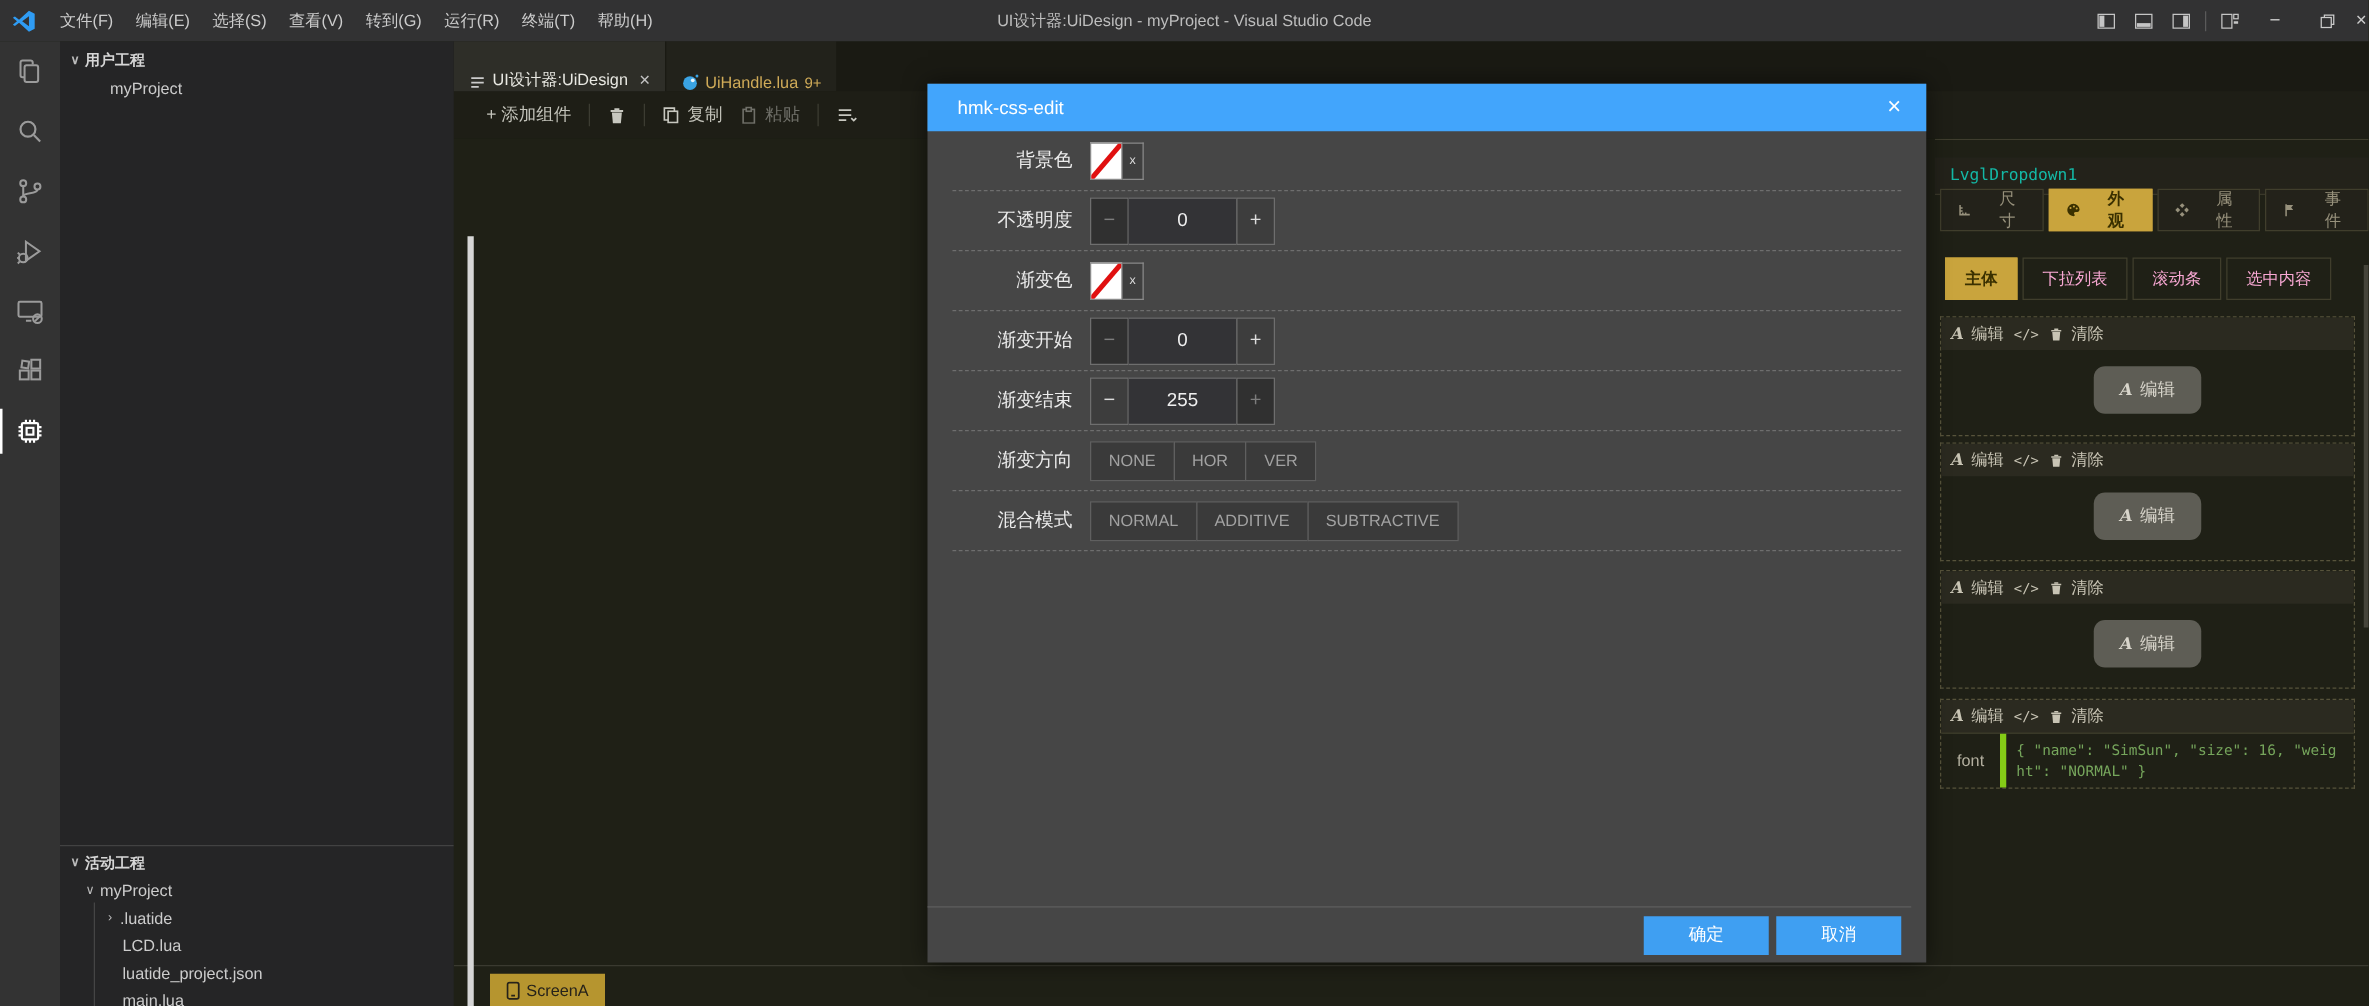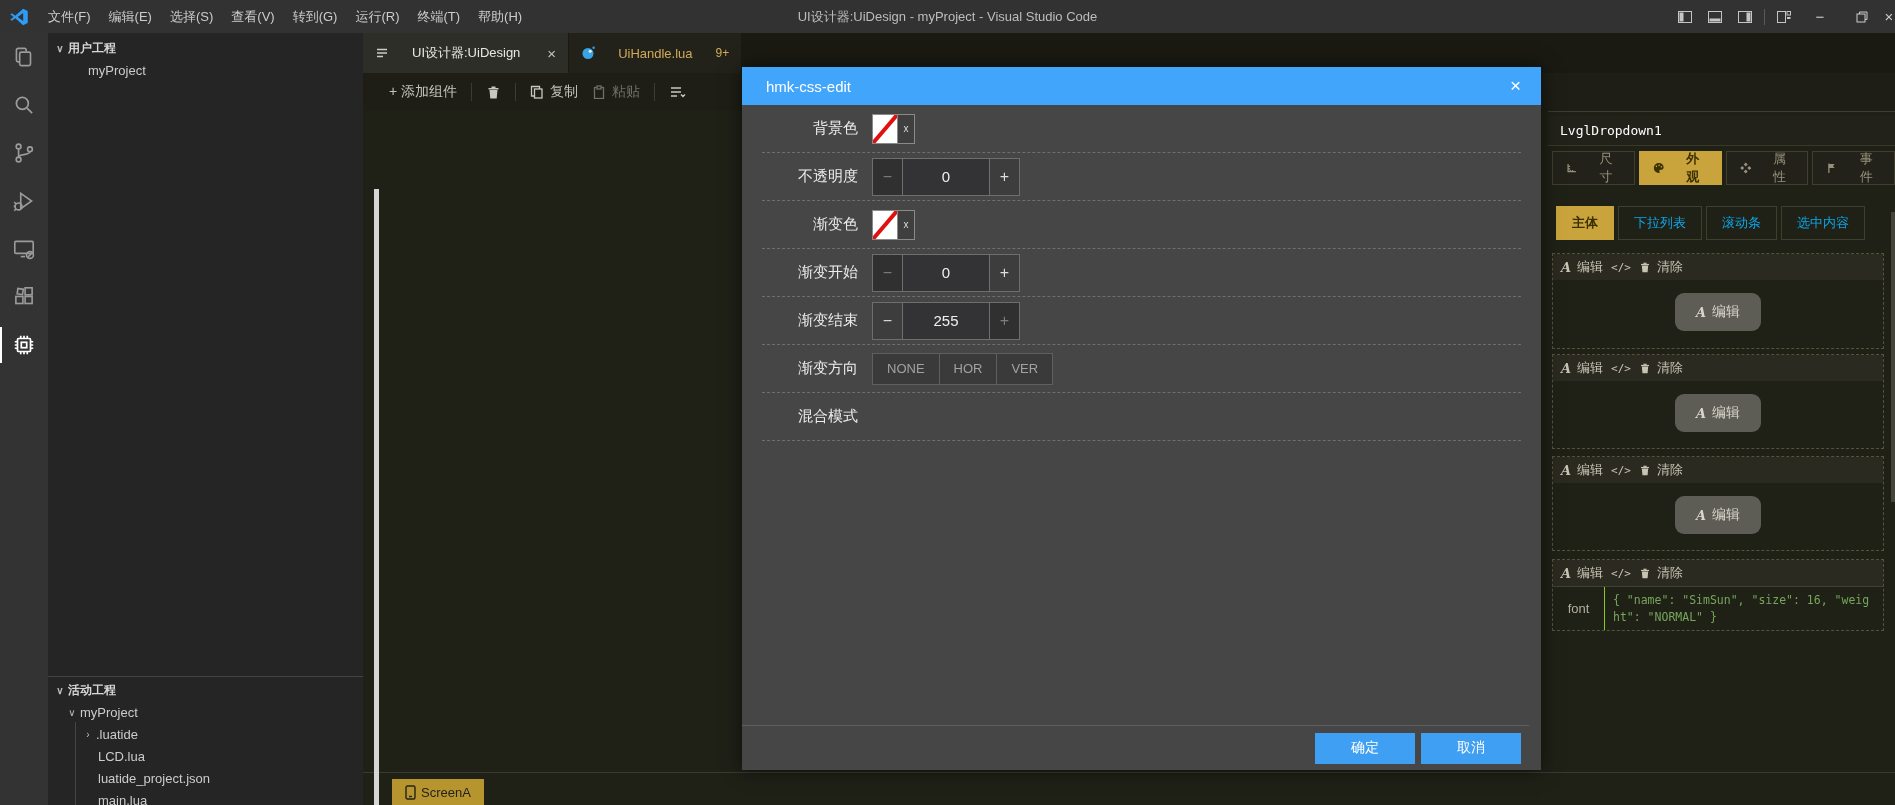--- a/index.html
+++ b/index.html
@@ -40,65 +40,65 @@
   .tree-row { height:22px; display:flex; align-items:center; font-size:13px; color:#cccccc; }
   .tree-row .chev { width:16px; text-align:center; font-size:10px; color:#bbbbbb; flex:none; }
   .tree-section { font-weight:bold; font-size:12px; color:#d6d6d6; }
   .sb-bottom { position:absolute; left:0; right:0; top:643px; }
   .sb-divider { height:1px; background:#424242; margin-bottom:2px; }
   .indent-guide { position:absolute; left:27px; top:46px; bottom:-60px; width:1px; background:#454545; }
 
   
   .editor { position:absolute; left:363px; top:33px; width:1532px; height:772px; }
   .tabstrip { height:40px; background:#1a1a13; display:flex; }
-  .tab { height:40px; display:flex; align-items:center; padding:0 12px; font-size:13px; gap:23px; }
+  .tab { height:40px; display:flex; align-items:flex-end; padding:0 12px; font-size:13px; gap:5px; }
   .tab.active { background:#2e2e28; color:#e8e8e2; }
   .tab.inactive { background:#22221b; color:#d0ab58; margin-left:1px; }
   .tab .tab-close { color:#c2c2c2; font-size:15px; margin-left:4px; }
   .tab .badge { font-size:12px; color:#d0ab58; }
   .toolbar { height:38px; background:#1e1e16; display:flex; align-items:center;
     color:#c3c3ba; font-size:14px; padding-left:26px; gap:14px; }
   .tool-item { display:flex; align-items:center; gap:6px; }
   .tool-item.disabled { color:#6f6f68; }
   .tool-sep { width:1px; height:18px; background:#3c3c32; }
   .canvas { position:relative; height:694px; background:#1f2016; overflow:hidden; }
   .canvas-bottom-line { position:absolute; left:0; right:0; top:661px; height:1px; background:#3a3a30; }
   .screen-tab { position:absolute; left:29px; top:668px; width:92px; height:26px;
     background:#b6952f; color:#26221a; font-size:13px; display:flex; align-items:center;
     justify-content:center; gap:5px; }
   .white-strip { position:absolute; left:374px; top:78px; width:5px; height:659px;
     background:#d6d6d6; z-index:5; }
 
   
   .rpanel { position:absolute; right:0; top:0; width:347px; height:694px;
     border-top:1px solid #3f3d2e; color:#c6c2b2; }
-  .rp-name { position:absolute; top:4px; left:0; right:0; height:30px; display:flex;
+  .rp-name { position:absolute; top:14px; left:0; right:0; height:30px; display:flex;
     align-items:center; padding-left:12px; font-family:"DejaVu Sans Mono", monospace;
-    font-size:13px; color:#ffffff; border-bottom:1px solid #3a382a; background:#23221a; }
+    font-size:13px; color:#14b8a6; border-bottom:1px solid #3a382a; background:#23221a; }
   .rp-tabs { position:absolute; top:39px; left:4px; display:flex; gap:4px; }
   .rp-tab { height:34px; display:flex; align-items:center; justify-content:center; gap:22px;
     padding:0 13px; font-size:13px; border:1px solid #403e2c; color:#97917c; background:#23221a; }
   .rp-tab.active { background:#c9a43d; color:#3a3000; border-color:#c9a43d; font-weight:bold; }
   .rp-subtabs { position:absolute; top:94px; left:8px; display:flex; gap:4px; }
   .rp-subtab { height:34px; display:flex; align-items:center; justify-content:center;
-    padding:0 15px; font-size:13px; border:1px solid #403e2c; color:#0ea5e9; }
+    padding:0 15px; font-size:13px; border:1px solid #403e2c; color:#f9a8d4; }
   .rp-subtab.active { background:#c9a43d; color:#3a3000; border-color:#c9a43d; font-weight:bold; }
   .rp-block { position:absolute; left:4px; right:11px; border:1px dashed #57533b; }
   .rp-rowhead { height:26px; background:#2b2a20; display:flex; align-items:center;
     gap:8px; padding:0 8px; font-size:13px; color:#c8c4b4; }
   .a-icon { font-family:"DejaVu Serif", serif; font-style:italic; font-weight:bold;
     font-size:13px; line-height:1; }
   .code-icon { font-family:"DejaVu Sans Mono", monospace; font-size:11px; }
   .rp-editbtn { display:block; margin:13px auto 0 auto; width:86px; height:38px;
     background:#5e5d55; border:none; border-radius:9px; color:#d8d5cb; font-size:14px;
     display:flex; align-items:center; justify-content:center; gap:6px;
     font-family:"Liberation Sans", sans-serif; }
   .font-row { display:flex; border-top:1px solid #43412f; }
   .font-key { width:52px; display:flex; align-items:center; justify-content:center;
-    font-size:13px; color:#b3af9f; border-right:1px solid #84cc16; flex:none; }
+    font-size:13px; color:#b3af9f; border-right:5px solid #84cc16; flex:none; }
   .font-val { padding:5px 8px; font-family:"DejaVu Sans Mono", monospace; font-size:11.5px;
     color:#76a65c; line-height:1.45; word-break:break-all; }
   .rp-scrollbar { position:absolute; right:0; top:100px; width:4px; height:290px; background:#45443a; }
 
   
   .dialog { position:absolute; left:742px; top:67px; width:799px; height:703px;
     background:#464646; z-index:10; box-shadow:0 0 18px rgba(0,0,0,.55); }
   .dlg-header { height:38px; background:#42a5fc; display:flex; align-items:center;
     padding:0 14px 0 24px; color:#ffffff; font-size:15px; }
   .dlg-close { margin-left:auto; font-size:19px; color:#ffffff; padding:0 6px; }
@@ -553,20 +553,25 @@
         <span class="dlg-label">渐变方向</span>
         <span class="segmented">
           <span class="seg-btn">NONE</span>
           <span class="seg-btn">HOR</span>
           <span class="seg-btn">VER</span>
         </span>
       </div>
 
       <div class="dlg-row">
         <span class="dlg-label">混合模式</span>
+        <span class="segmented">
+          <span class="seg-btn">NORMAL</span>
+          <span class="seg-btn">ADDITIVE</span>
+          <span class="seg-btn">SUBTRACTIVE</span>
+        </span>
       </div>
     </div>
     <div class="dlg-footer">
       <button class="dlg-btn">确定</button>
       <button class="dlg-btn">取消</button>
     </div>
   </div>
 
 </div>
 

